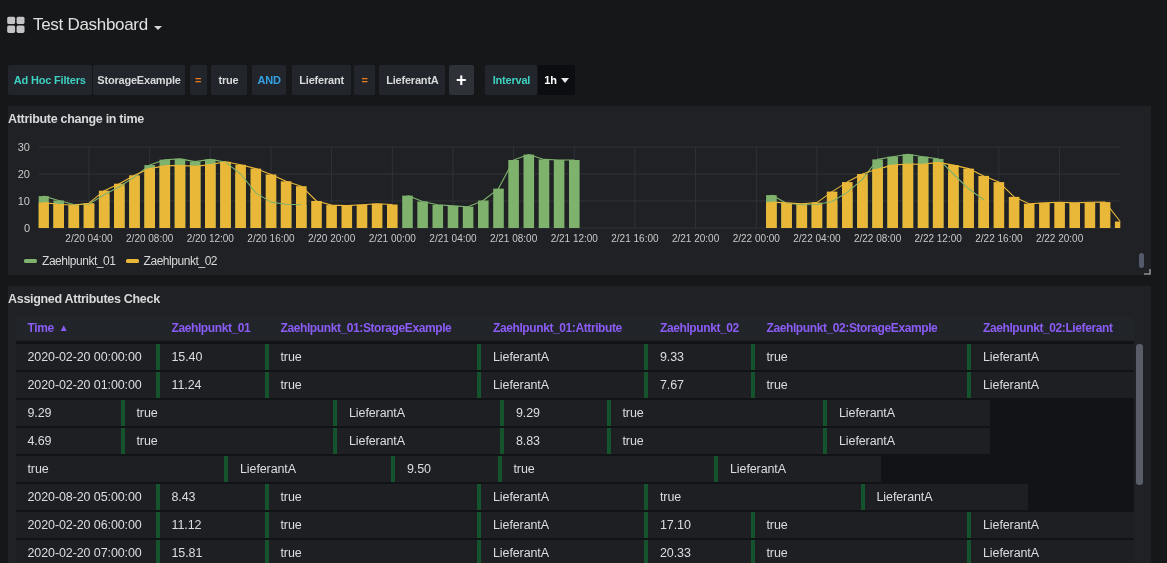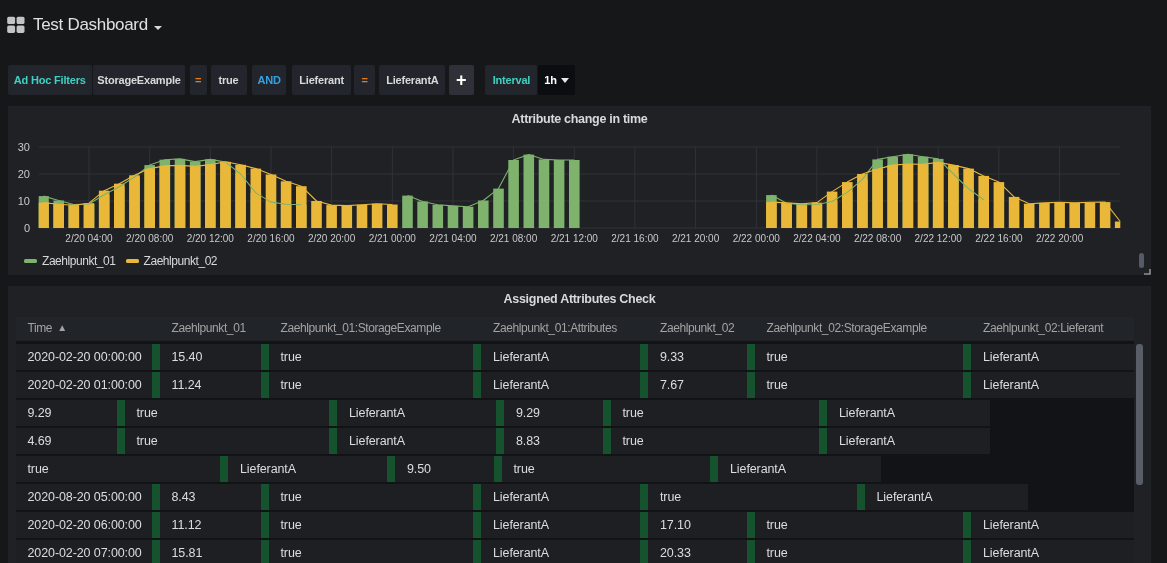--- a/index.html
+++ b/index.html
@@ -12,33 +12,33 @@
   border-left:4px solid transparent;border-right:4px solid transparent;border-top:4.5px solid #d8d9da}
 
 .chip{position:absolute;top:65px;height:30px;background:#22252b;border-radius:2px;
   font-size:11px;font-weight:bold;display:flex;align-items:center;justify-content:center;
   white-space:nowrap;letter-spacing:-0.2px}
 .teal{color:#3fd1c1}
 .orange{color:#eb7b18}
 .blue{color:#33a2e5}
 
 .panel{position:absolute;left:8px;width:1143px;background:#1f2124}
-.ptitle{position:absolute;left:0;top:6px;width:100%;text-align:center;
+.ptitle{position:absolute;left:0;top:6px;width:100%;
   font-size:12.5px;font-weight:bold;color:#d8d9da;letter-spacing:-0.3px}
 
 .leg{position:absolute;left:16px;top:148.5px;font-size:12px;letter-spacing:-0.45px;color:#d8d9da;display:flex;align-items:center}
 .dash{display:inline-block;width:13px;height:4px;border-radius:1.5px;margin-right:5px}
 
 .th{position:absolute;left:7.5px;top:31.7px;width:1118.8px;height:23px;background:#212429;display:flex}
-.hc{font-size:12px;font-weight:normal;color:#a3a3a3;padding-left:12px;line-height:23px;letter-spacing:-0.4px;
+.hc{font-size:12px;font-weight:bold;color:#8b5cf6;padding-left:12px;line-height:23px;letter-spacing:-0.4px;
   overflow:hidden;white-space:nowrap;flex-shrink:0}
 .arr{font-size:10px;margin-left:5px;position:relative;top:-1px}
 .tr{position:relative;margin-top:2.05px;width:1118.8px;height:26px;display:flex}
 .c{font-size:12.5px;color:#dcdddf;padding-left:12px;line-height:26px;background:#1d1f23;
-  border-right:8px solid #14532d;letter-spacing:-0.1px;overflow:hidden;white-space:nowrap;flex-shrink:0}
+  border-right:4px solid #14532d;letter-spacing:-0.1px;overflow:hidden;white-space:nowrap;flex-shrink:0}
 .c:last-child{border-right:none}
 #tbody{position:absolute;left:7.5px;top:55.7px;background:#121316;width:1118.8px}
 
 .thumb{position:absolute;background:#595d68;border-radius:3px}
 </style></head>
 <body>
 <div id="nav">
   <svg id="gridicon" width="18" height="18" viewBox="0 0 18 18">
     <rect x="0.2" y="0.7" width="7.9" height="7.4" rx="1.6" fill="#c4c4c6"></rect>
     <rect x="9.6" y="0.7" width="7.9" height="7.4" rx="1.6" fill="#c4c4c6"></rect>
@@ -214,21 +214,21 @@
     <path d="M1 6 L7 6 L7 1" fill="none" stroke="#8e9093" stroke-width="1.6"></path>
   </svg>
 </div>
 
 <div class="panel" style="top:285.8px;height:277.2px;overflow:hidden">
   <div class="ptitle">Assigned Attributes Check</div>
   <div class="th">
       <div class="hc" style="width:144.0px">Time<span class="arr">▲</span></div>
       <div class="hc" style="width:109.0px">Zaehlpunkt_01</div>
       <div class="hc" style="width:212.5px">Zaehlpunkt_01:StorageExample</div>
-      <div class="hc" style="width:167.0px">Zaehlpunkt_01:Attributes</div>
+      <div class="hc" style="width:167.0px">Zaehlpunkt_01:Attribute</div>
       <div class="hc" style="width:106.5px">Zaehlpunkt_02</div>
       <div class="hc" style="width:216.5px">Zaehlpunkt_02:StorageExample</div>
       <div class="hc" style="width:163.3px">Zaehlpunkt_02:Lieferant</div>
     </div>
   <div id="tbody">
 <div class="tr">
         <div class="c" style="width:144.0px">2020-02-20 00:00:00</div>
         <div class="c" style="width:109.0px">15.40</div>
         <div class="c" style="width:212.5px">true</div>
         <div class="c" style="width:167.0px">LieferantA</div>

